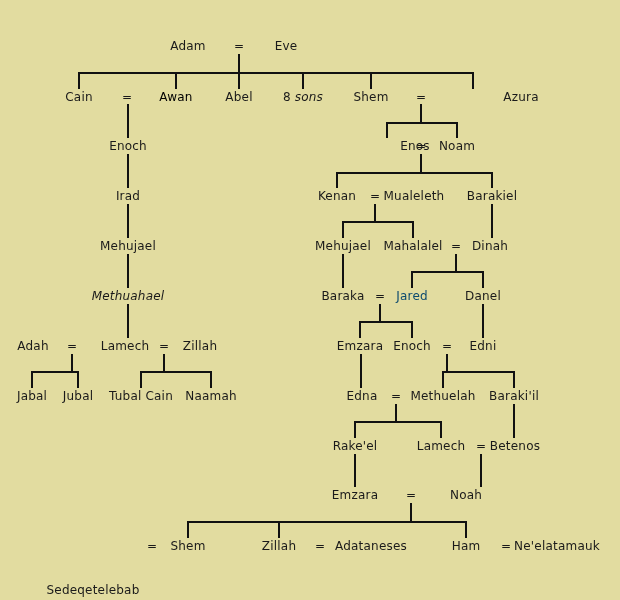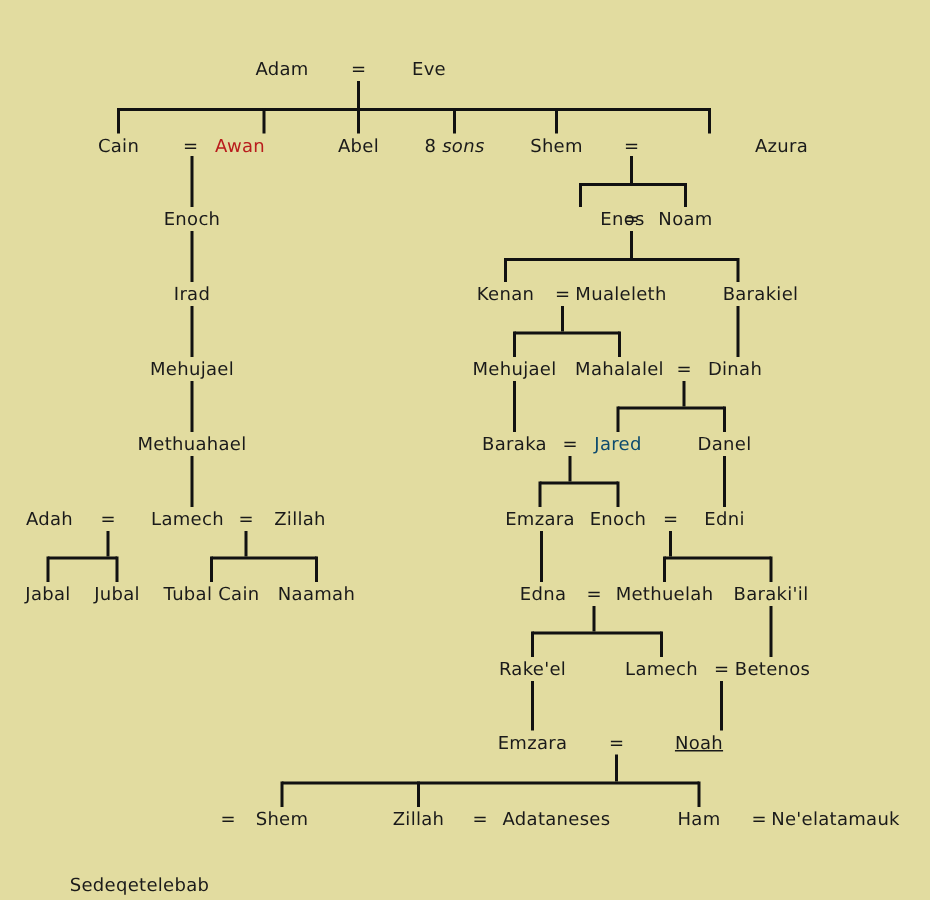--- a/index.html
+++ b/index.html
@@ -109,42 +109,42 @@
     <div class="vline" style="left: 343px; top: 254px; height: 34px; background: rgb(17, 17, 17);"></div>
     <div class="vline" style="left: 483px; top: 304px; height: 34px; background: rgb(17, 17, 17);"></div>
     <div class="vline" style="left: 361px; top: 354px; height: 34px; background: rgb(17, 17, 17);"></div>
     <div class="vline" style="left: 514px; top: 404px; height: 34px; background: rgb(17, 17, 17);"></div>
     <div class="vline" style="left: 355px; top: 454px; height: 33px; background: rgb(17, 17, 17);"></div>
     <div class="vline" style="left: 481px; top: 454px; height: 33px; background: rgb(17, 17, 17);"></div>
     <div class="node" style="left: 188px; top: 46px; color: rgb(26, 26, 26);">Adam</div>
     <div class="node" style="left: 286px; top: 46px; color: rgb(26, 26, 26);">Eve</div>
     <div class="eq" style="left: 239px; top: 46px; color: rgb(26, 26, 26);">=</div>
     <div class="node" style="left: 79px; top: 97px; color: rgb(26, 26, 26);">Cain</div>
-    <div class="node" style="left: 160px; top: 97px; color: #b91c1c;">Awan</div>
+    <div class="node" style="left: 176px; top: 97px; color: #000000;">Awan</div>
     <div class="node" style="left: 239px; top: 97px; color: rgb(26, 26, 26);">Abel</div>
     <div class="node" style="left: 303px; top: 97px; color: rgb(26, 26, 26);"><span>8 </span><span style="font-style: italic;">sons</span></div>
     <div class="node" style="left: 371px; top: 97px; color: rgb(26, 26, 26);">Shem</div>
     <div class="node" style="left: 473px; top: 97px; color: rgb(26, 26, 26); margin-left: 48px;">Azura</div>
     <div class="eq" style="left: 127px; top: 97px; color: rgb(26, 26, 26);">=</div>
     <div class="eq" style="left: 421px; top: 97px; color: rgb(26, 26, 26);">=</div>
     <div class="node" style="left: 128px; top: 146px; color: rgb(26, 26, 26);">Enoch</div>
     <div class="node" style="left: 387px; top: 146px; color: rgb(26, 26, 26); margin-left: 28px;">Enos</div>
     <div class="node" style="left: 457px; top: 146px; color: rgb(26, 26, 26);">Noam</div>
     <div class="eq" style="left: 421px; top: 146px; color: rgb(26, 26, 26);">=</div>
     <div class="node" style="left: 128px; top: 196px; color: rgb(26, 26, 26);">Irad</div>
     <div class="node" style="left: 337px; top: 196px; color: rgb(26, 26, 26);">Kenan</div>
     <div class="node" style="left: 414px; top: 196px; color: rgb(26, 26, 26);">Mualeleth</div>
-    <div class="node" style="left: 492px; top: 196px; color: rgb(26, 26, 26); margin-left: 15px;">Barakiel</div>
+    <div class="node" style="left: 492px; top: 196px; color: rgb(26, 26, 26);">Barakiel</div>
     <div class="eq" style="left: 375px; top: 196px; color: rgb(26, 26, 26);">=</div>
     <div class="node" style="left: 128px; top: 246px; color: rgb(26, 26, 26);">Mehujael</div>
     <div class="node" style="left: 343px; top: 246px; color: rgb(26, 26, 26);">Mehujael</div>
     <div class="node" style="left: 413px; top: 246px; color: rgb(26, 26, 26);">Mahalalel</div>
     <div class="node" style="left: 490px; top: 246px; color: rgb(26, 26, 26);">Dinah</div>
     <div class="eq" style="left: 456px; top: 246px; color: rgb(26, 26, 26);">=</div>
-    <div class="node" style="left: 128px; top: 296px; color: rgb(26, 26, 26);">Methuahael</div>
+    <div class="node" style="left: 128px; top: 296px; color: rgb(26, 26, 26); font-style: italic;">Methuahael</div>
     <div class="node" style="left: 343px; top: 296px; color: rgb(26, 26, 26);">Baraka</div>
     <div class="node" style="left: 412px; top: 296px; color: #0c4a6e;">Jared</div>
     <div class="node" style="left: 483px; top: 296px; color: rgb(26, 26, 26); text-align: right;">Danel</div>
     <div class="eq" style="left: 380px; top: 296px; color: rgb(26, 26, 26);">=</div>
     <div class="node" style="left: 33px; top: 346px; color: rgb(26, 26, 26);">Adah</div>
     <div class="node" style="left: 125px; top: 346px; color: rgb(26, 26, 26);">Lamech</div>
     <div class="node" style="left: 200px; top: 346px; color: rgb(26, 26, 26);">Zillah</div>
     <div class="node" style="left: 360px; top: 346px; color: rgb(26, 26, 26);">Emzara</div>
     <div class="node" style="left: 412px; top: 346px; color: rgb(26, 26, 26);">Enoch</div>
     <div class="node" style="left: 483px; top: 346px; color: rgb(26, 26, 26);">Edni</div>
@@ -157,21 +157,21 @@
     <div class="node" style="left: 211px; top: 396px; color: rgb(26, 26, 26);">Naamah</div>
     <div class="node" style="left: 362px; top: 396px; color: rgb(26, 26, 26);">Edna</div>
     <div class="node" style="left: 443px; top: 396px; color: rgb(26, 26, 26);">Methuelah</div>
     <div class="node" style="left: 514px; top: 396px; color: rgb(26, 26, 26);">Baraki'il</div>
     <div class="eq" style="left: 396px; top: 396px; color: rgb(26, 26, 26);">=</div>
     <div class="node" style="left: 355px; top: 446px; color: rgb(26, 26, 26);">Rake'el</div>
     <div class="node" style="left: 441px; top: 446px; color: rgb(26, 26, 26);">Lamech</div>
     <div class="node" style="left: 515px; top: 446px; color: rgb(26, 26, 26);">Betenos</div>
     <div class="eq" style="left: 481px; top: 446px; color: rgb(26, 26, 26);">=</div>
     <div class="node" style="left: 355px; top: 495px; color: rgb(26, 26, 26);">Emzara</div>
-    <div class="node" style="left: 466px; top: 495px; color: rgb(26, 26, 26); text-decoration: underline;">Noah</div>
+    <div class="node" style="left: 466px; top: 495px; color: rgb(26, 26, 26);">Noah</div>
     <div class="eq" style="left: 411px; top: 495px; color: rgb(26, 26, 26);">=</div>
     <div class="node" style="left: 93px; top: 546px; color: rgb(26, 26, 26); margin-top: 44px;">Sedeqetelebab</div>
     <div class="node" style="left: 188px; top: 546px; color: rgb(26, 26, 26);">Shem</div>
     <div class="node" style="left: 279px; top: 546px; color: rgb(26, 26, 26);">Zillah</div>
     <div class="node" style="left: 371px; top: 546px; color: rgb(26, 26, 26);">Adataneses</div>
     <div class="node" style="left: 466px; top: 546px; color: rgb(26, 26, 26);">Ham</div>
     <div class="node" style="left: 557px; top: 546px; color: rgb(26, 26, 26);">Ne'elatamauk</div>
     <div class="eq" style="left: 152px; top: 546px; color: rgb(26, 26, 26);">=</div>
     <div class="eq" style="left: 320px; top: 546px; color: rgb(26, 26, 26);">=</div>
     <div class="eq" style="left: 506px; top: 546px; color: rgb(26, 26, 26);">=</div>

